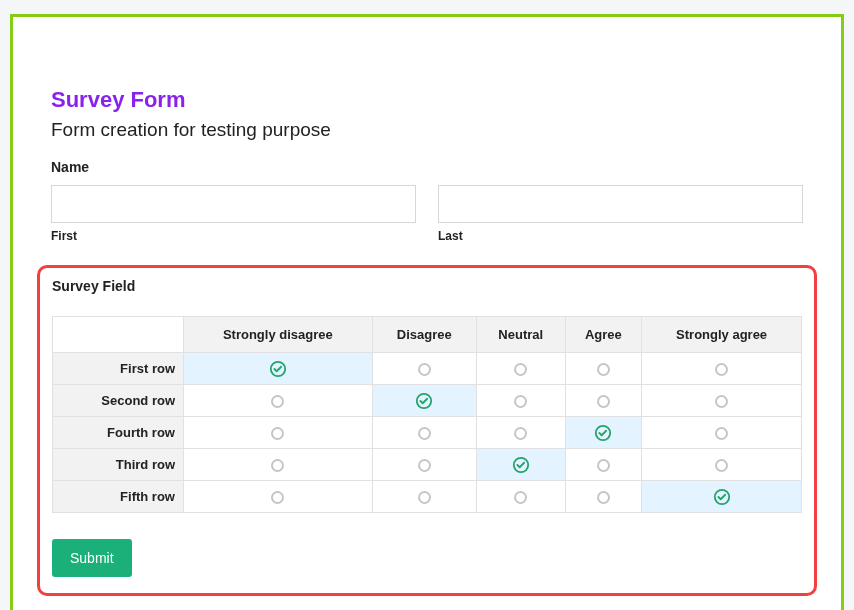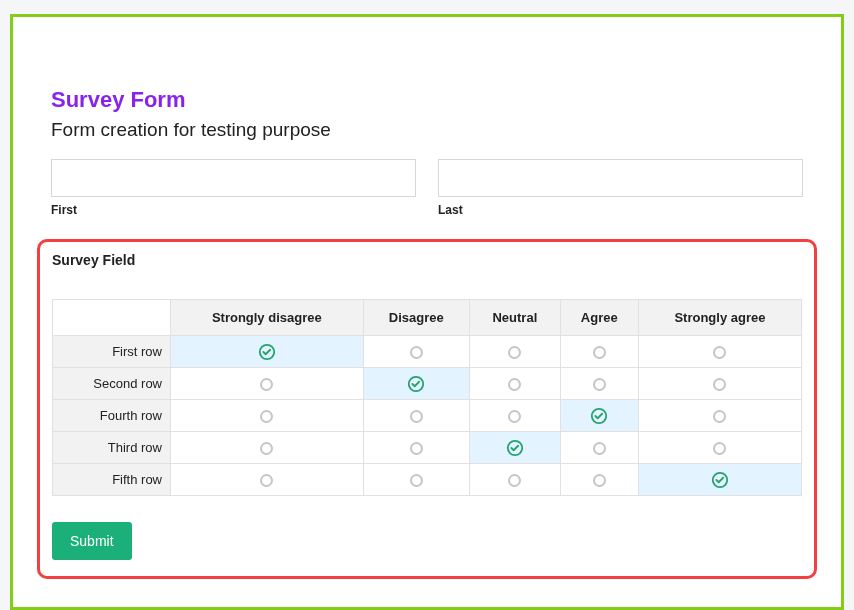--- a/index.html
+++ b/index.html
@@ -63,36 +63,36 @@
       border: 3px solid #f23f3f;
       border-radius: 10px;
       padding: 10px 12px 16px 12px;
       margin-left: -14px;
       margin-right: -14px;
     }
     table.likert {
       width: 100%;
       border-collapse: collapse;
       font-size: 13px;
-      margin-top: 21px;
+      margin-top: 12px;
     }
     table.likert th, table.likert td { border: 1px solid #e1e1e1; }
     table.likert thead th {
       background: #f2f2f2;
       font-weight: bold;
       padding: 10px 6px;
       text-align: center;
     }
     table.likert thead th:first-child { background: #fff; }
     table.likert tbody th {
       background: #f2f2f2;
-      font-weight: normal;
+      font-weight: bold;
       padding: 8px 8px;
       text-align: right;
-      width: 118px;
+      width: 131px;
     }
     table.likert tbody td {
       text-align: center;
       padding: 6px;
       height: 32px;
     }
     td.sel { background: #e3f3ff; }
     .radio-empty {
       display: inline-block;
       width: 13px; height: 13px;
@@ -119,20 +119,21 @@
       cursor: pointer;
     }
   </style>
 </head>
 <body>
 
 <div class="page">
   <div class="title">Survey Form</div>
   <div class="desc">Form creation for testing purpose</div>
 
+  <div class="label">Name</div>
   <div class="name-row">
     <div class="name-col">
       <input type="text" value="" style="">
       <div class="sub-label">First</div>
     </div>
     <div class="name-col">
       <input type="text" value="" style="">
       <div class="sub-label">Last</div>
     </div>
   </div>

